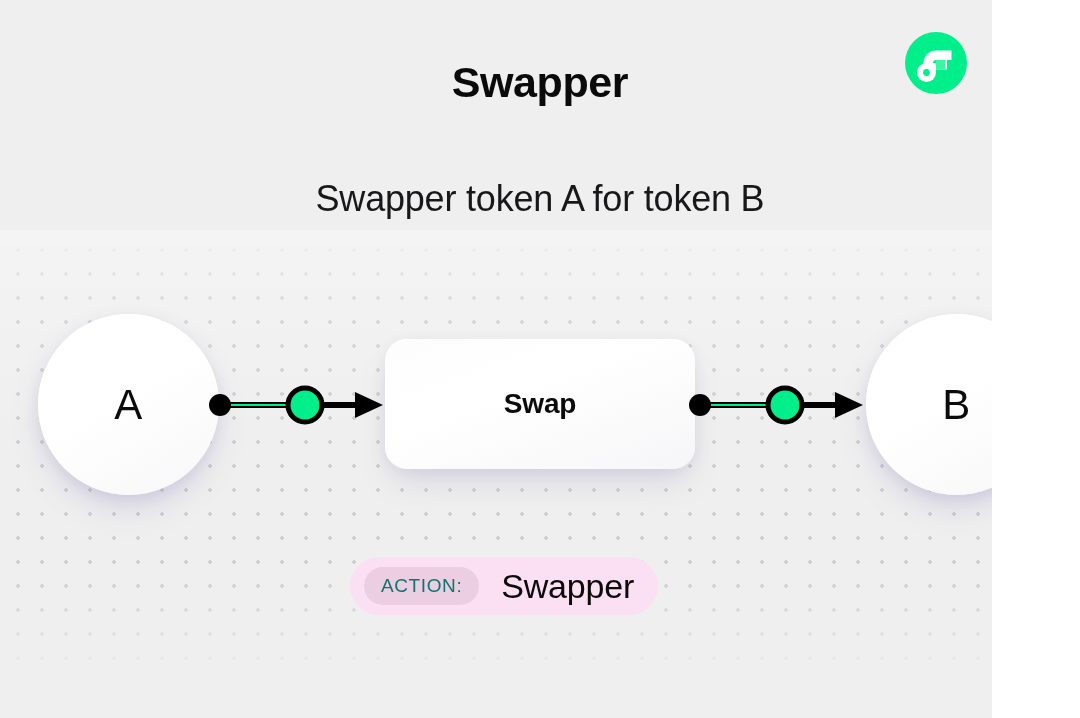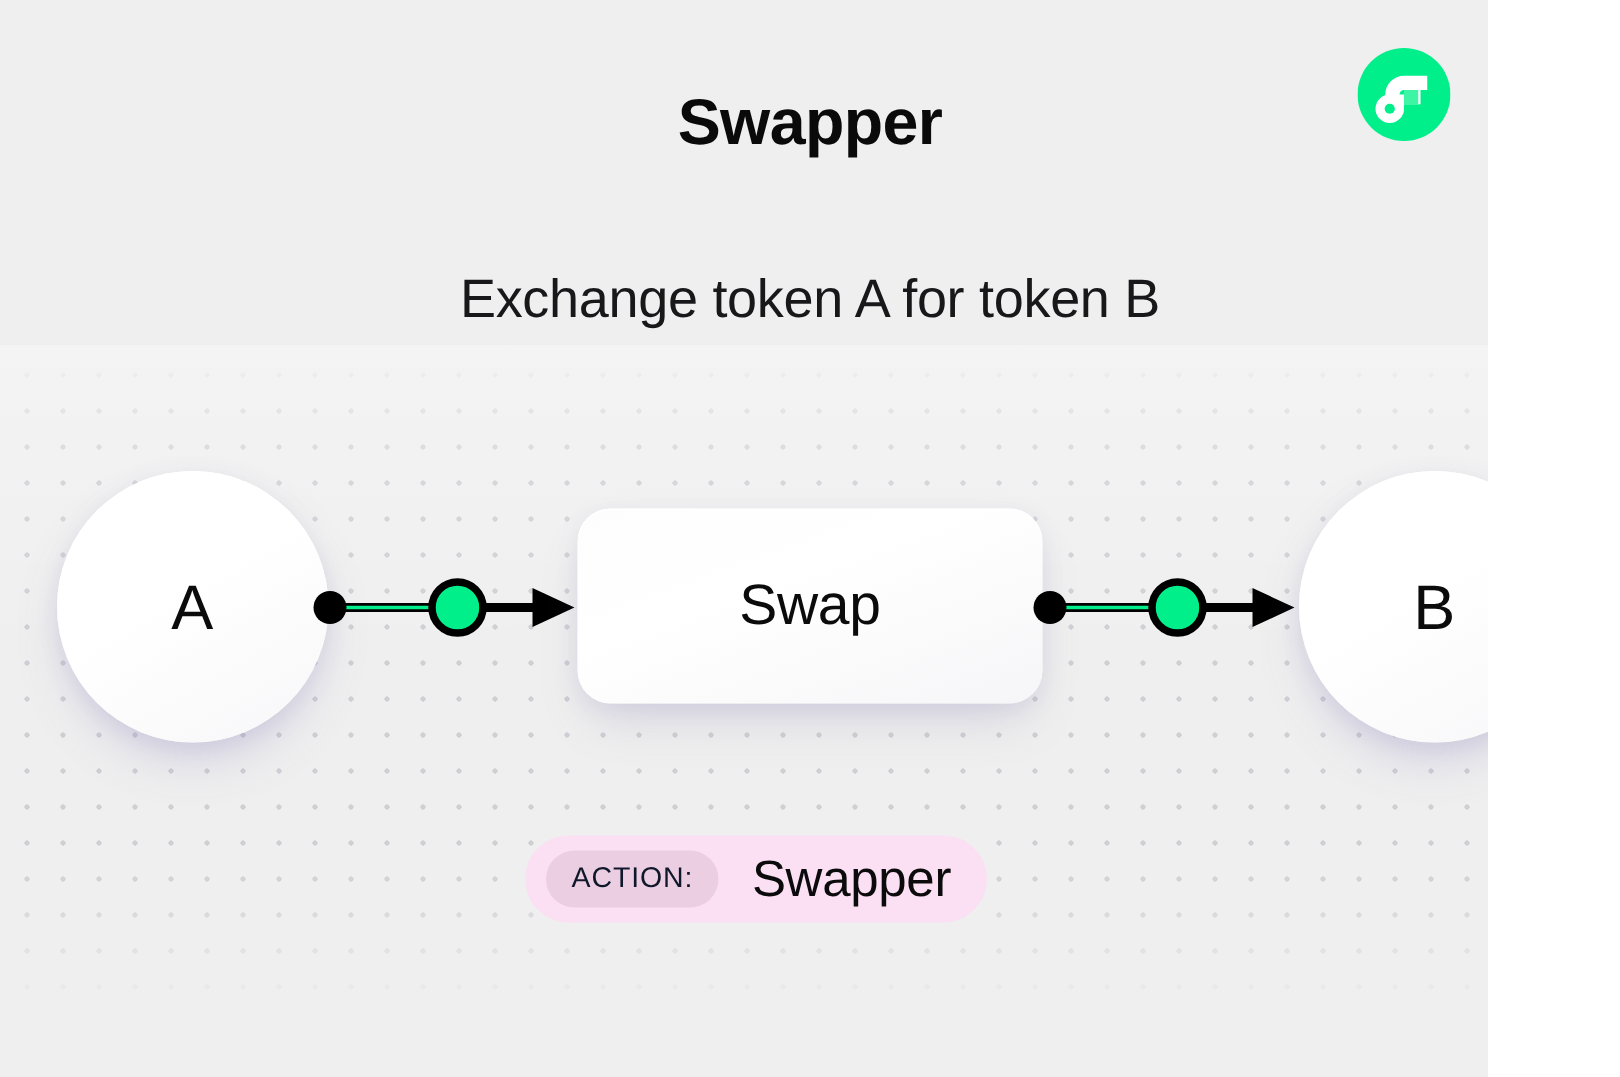--- a/index.html
+++ b/index.html
@@ -121,22 +121,22 @@
     border-radius: 22px;
     background: linear-gradient(160deg, #fdfdfe 0%, #ffffff 40%, #f6f6f8 100%);
     box-shadow: 0 18px 34px -10px rgba(120,112,170,0.22),
                 0 4px 14px rgba(130,125,170,0.12),
                 inset 0 1px 0 rgba(255,255,255,0.95);
     display: flex;
     align-items: center;
     justify-content: center;
   }
   #swap-node .node-label {
-    font-size: 38px;
-    font-weight: 400;
+    font-size: 28px;
+    font-weight: 700;
     color: #0b0b0c;
     letter-spacing: -0.2px;
   }
 
   
   .connector { position: absolute; top: 380px; height: 50px; }
   #connector-left  { left: 205px; width: 180px; }
   #connector-right { left: 685px; width: 180px; }
 
   
@@ -151,21 +151,21 @@
     border-radius: 29px;
     background: #fbe0f4;
   }
   #action-badge .badge-key {
     display: inline-flex;
     align-items: center;
     height: 38px;
     padding: 0 17px;
     border-radius: 19px;
     background: #eccee2;
-    color: #0f172a;
+    color: #0f766e;
     font-size: 19px;
     font-weight: 500;
     letter-spacing: 0.6px;
   }
   #action-badge .badge-value {
     margin-left: 22px;
     font-size: 34px;
     font-weight: 400;
     color: #0b0b0c;
     letter-spacing: -0.2px;
@@ -174,21 +174,21 @@
 </head>
 <body>
 
 <div id="canvas">
 
   <div id="dot-field"></div>
   <div id="wash"></div>
 
   <div id="page-title">Swapper</div>
 
-  <div id="page-subtitle">Exchange token A for token B</div>
+  <div id="page-subtitle">Swapper token A for token B</div>
 
   <div id="flow-logo">
     <svg width="62" height="62" viewBox="0 0 62 62" aria-hidden="true">
       <circle cx="31" cy="31" r="31" fill="#00ef8b"></circle>
 
       <rect x="31" y="18.5" width="15.5" height="9.5" fill="#ffffff"></rect>
 
       <rect x="31" y="28" width="11" height="9.5" fill="#ffffff"></rect>
 
       <path d="M31 18.5 a12.5 12.5 0 0 0 -12.5 12.5 v6.5 h9.5 v-6.5 a3 3 0 0 1 3 -3 z" fill="#ffffff"></path>

